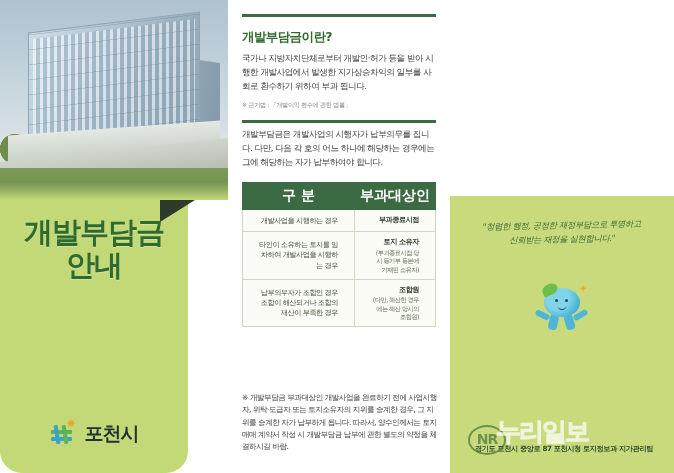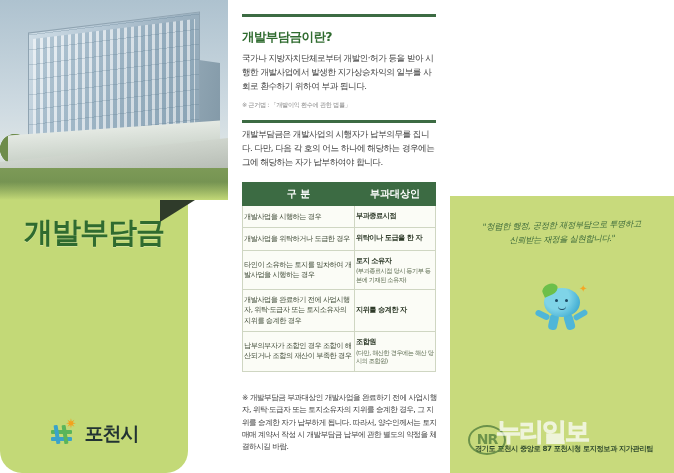--- a/index.html
+++ b/index.html
@@ -59,24 +59,24 @@
 
   
   .sec{position:absolute;left:14px;width:194px;}
   .rule{height:3px;background:#3c6b43;width:100%;margin-bottom:5px;}
   .sec h2{margin:12px 0 6px 0;color:#2f6b2f;font-size:12.5px;font-weight:bold;letter-spacing:-.6px;}
   .sec p.body{margin:0;color:#3a3a3a;font-size:8.6px;line-height:1.62;letter-spacing:-.5px;}
   .sec p.ref{margin:7px 0 0 0;color:#8a8a8a;font-size:6.2px;letter-spacing:-.4px;}
 
   table.tbl{position:absolute;left:14px;width:194px;border-collapse:collapse;
         font-size:7.2px;letter-spacing:-.5px;}
-  table.tbl th{background:#3c6b43;color:#fff;font-size:10px;font-weight:bold;
+  table.tbl th{background:#3c6b43;color:#fff;font-size:14px;font-weight:bold;
         padding:4px 2px;border:1px solid #3c6b43;letter-spacing:0px;}
   table.tbl td{border:1px solid #cfd6c2;background:#fbfcf6;color:#3f4a36;
-        padding:5px 1px;text-align:left;vertical-align:middle;line-height:1.45;}
+        padding:5px 16px;text-align:right;vertical-align:middle;line-height:1.45;}
   table.tbl td.right{font-weight:bold;color:#2f3b2a;}
   table.tbl td.right .sub{display:block;font-weight:normal;font-size:6.2px;
         color:#5c6b50;line-height:1.35;margin-top:1px;}
 
   .footnote{position:absolute;left:14px;width:196px;color:#3a3a3a;
         font-size:7.6px;line-height:1.62;letter-spacing:-.5px;}
   .footnote .mk{margin-right:2px;}
 
   
   .right-green{position:absolute;left:0;top:196px;width:224px;height:277px;background:#c8da7c;}
@@ -128,20 +128,21 @@
     <div class="podium"></div>
     <div class="road"></div>
     <div class="grass"></div>
     <div class="photo-fade"></div>
   </div>
 
   <div class="notch"></div>
 
   <div class="left-title">
     <span>개발부담금</span>
+    <span class="l2">안내</span>
   </div>
 
   <div class="city-logo">
     <span class="mark">
       <span class="bar h1"></span>
       <span class="bar h2"></span>
       <span class="bar v1"></span>
       <span class="bar v2"></span>
       <span class="star">✷</span>
     </span>
@@ -172,38 +173,24 @@
     </thead>
     <tbody>
       <tr>
         <td>개발사업을 시행하는 경우</td>
         <td class="right">
           <span>부과종료시점</span>
           <span class="sub"></span>
         </td>
       </tr>
       <tr>
-        <td>개발사업을 위탁하거나 도급한 경우</td>
-        <td class="right">
-          <span>위탁이나 도급을 한 자</span>
-          <span class="sub"></span>
-        </td>
-      </tr>
-      <tr>
         <td>타인이 소유하는 토지를 임차하여 개발사업을 시행하는 경우</td>
         <td class="right">
           <span>토지 소유자</span>
           <span class="sub">(부과종료시점 당시 등기부 등본에 기재된 소유자)</span>
-        </td>
-      </tr>
-      <tr>
-        <td>개발사업을 완료하기 전에 사업시행자, 위탁·도급자 또는 토지소유자의 지위를 승계한 경우</td>
-        <td class="right">
-          <span>지위를 승계한 자</span>
-          <span class="sub"></span>
         </td>
       </tr>
       <tr>
         <td>납부의무자가 조합인 경우 조합이 해산되거나 조합의 재산이 부족한 경우</td>
         <td class="right">
           <span>조합원</span>
           <span class="sub">(다만, 해산한 경우에는 해산 당시의 조합원)</span>
         </td>
       </tr>
     </tbody>

